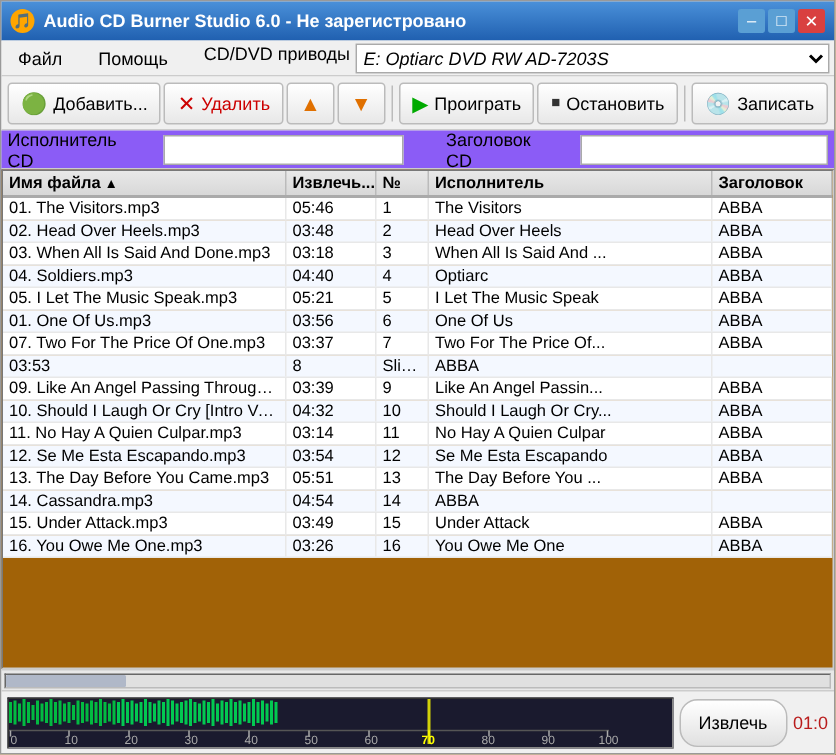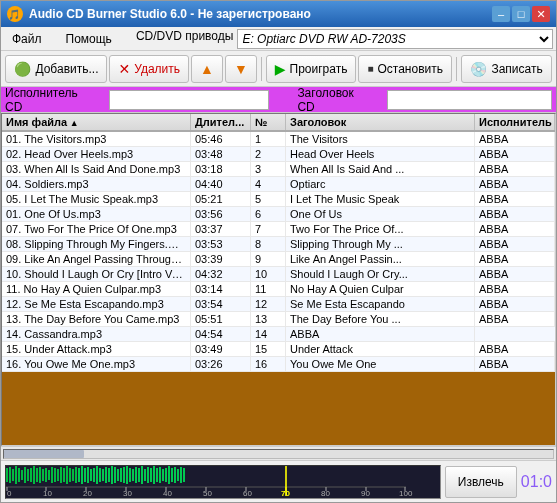--- a/index.html
+++ b/index.html
@@ -111,21 +111,21 @@
       cursor: pointer;
       font-size: 12px;
       border-radius: 3px;
       height: 28px;
     }
     .tool-sep { width: 1px; height: 24px; background: #bbb; margin: 0 2px; }
     .btn-icon {
       font-size: 14px;
     }
     .fields-bar {
-      background: #d946ef;
+      background: #8b5cf6;
       border-bottom: 1px solid #ccc;
       display: flex;
       align-items: center;
       padding: 2px 4px;
       height: 26px;
       flex-shrink: 0;
       gap: 20px;
     }
     .field-input {
       height: 20px;
@@ -207,26 +207,26 @@
       position: relative;
       overflow: hidden;
     }
     .extract-btn {
       height: 32px;
       padding: 0 12px;
       border: 1px solid #bbb;
       background: linear-gradient(to bottom, #ffffff, #e0e0e0);
       font-size: 12px;
       cursor: pointer;
-      border-radius: 2px;
+      border-radius: 12px;
       white-space: nowrap;
     }
     .time-display {
-      font-size: 16px;
-      color: #8b5cf6;
+      font-size: 12px;
+      color: #b91c1c;
       white-space: nowrap;
       text-align: center;
     }
     .waveform-svg {
       width: 100%;
       height: 100%;
     }
   </style>
 </head>
 <body>
@@ -288,24 +288,24 @@
   <div class="fields-bar">
     <span>Исполнитель CD</span>
     <input class="field-input" style="width: 160px;" type="text">
     <span style="margin-left:8px;">Заголовок CD</span>
     <input class="field-input" style="width: 180px;" type="text">
   </div>
 
   <div class="table-container">
     <div class="table-header">
       <div class="th th-sort-asc">Имя файла</div>
-      <div class="th">Длител...</div>
+      <div class="th">Извлечь...</div>
       <div class="th">№</div>
+      <div class="th">Исполнитель</div>
       <div class="th">Заголовок</div>
-      <div class="th">Исполнитель</div>
     </div>
     <div class="table-body" id="table-body">
     <div class="table-row">
           <div class="td">01. The Visitors.mp3</div>
           <div class="td">05:46</div>
           <div class="td">1</div>
           <div class="td">The Visitors</div>
           <div class="td">ABBA</div>
         </div>
         <div class="table-row">
@@ -344,21 +344,20 @@
           <div class="td">ABBA</div>
         </div>
         <div class="table-row">
           <div class="td">07. Two For The Price Of One.mp3</div>
           <div class="td">03:37</div>
           <div class="td">7</div>
           <div class="td">Two For The Price Of...</div>
           <div class="td">ABBA</div>
         </div>
         <div class="table-row">
-          <div class="td">08. Slipping Through My Fingers.mp3</div>
           <div class="td">03:53</div>
           <div class="td">8</div>
           <div class="td">Slipping Through My ...</div>
           <div class="td">ABBA</div>
         </div>
         <div class="table-row">
           <div class="td">09. Like An Angel Passing Through My Roo...</div>
           <div class="td">03:39</div>
           <div class="td">9</div>
           <div class="td">Like An Angel Passin...</div>

